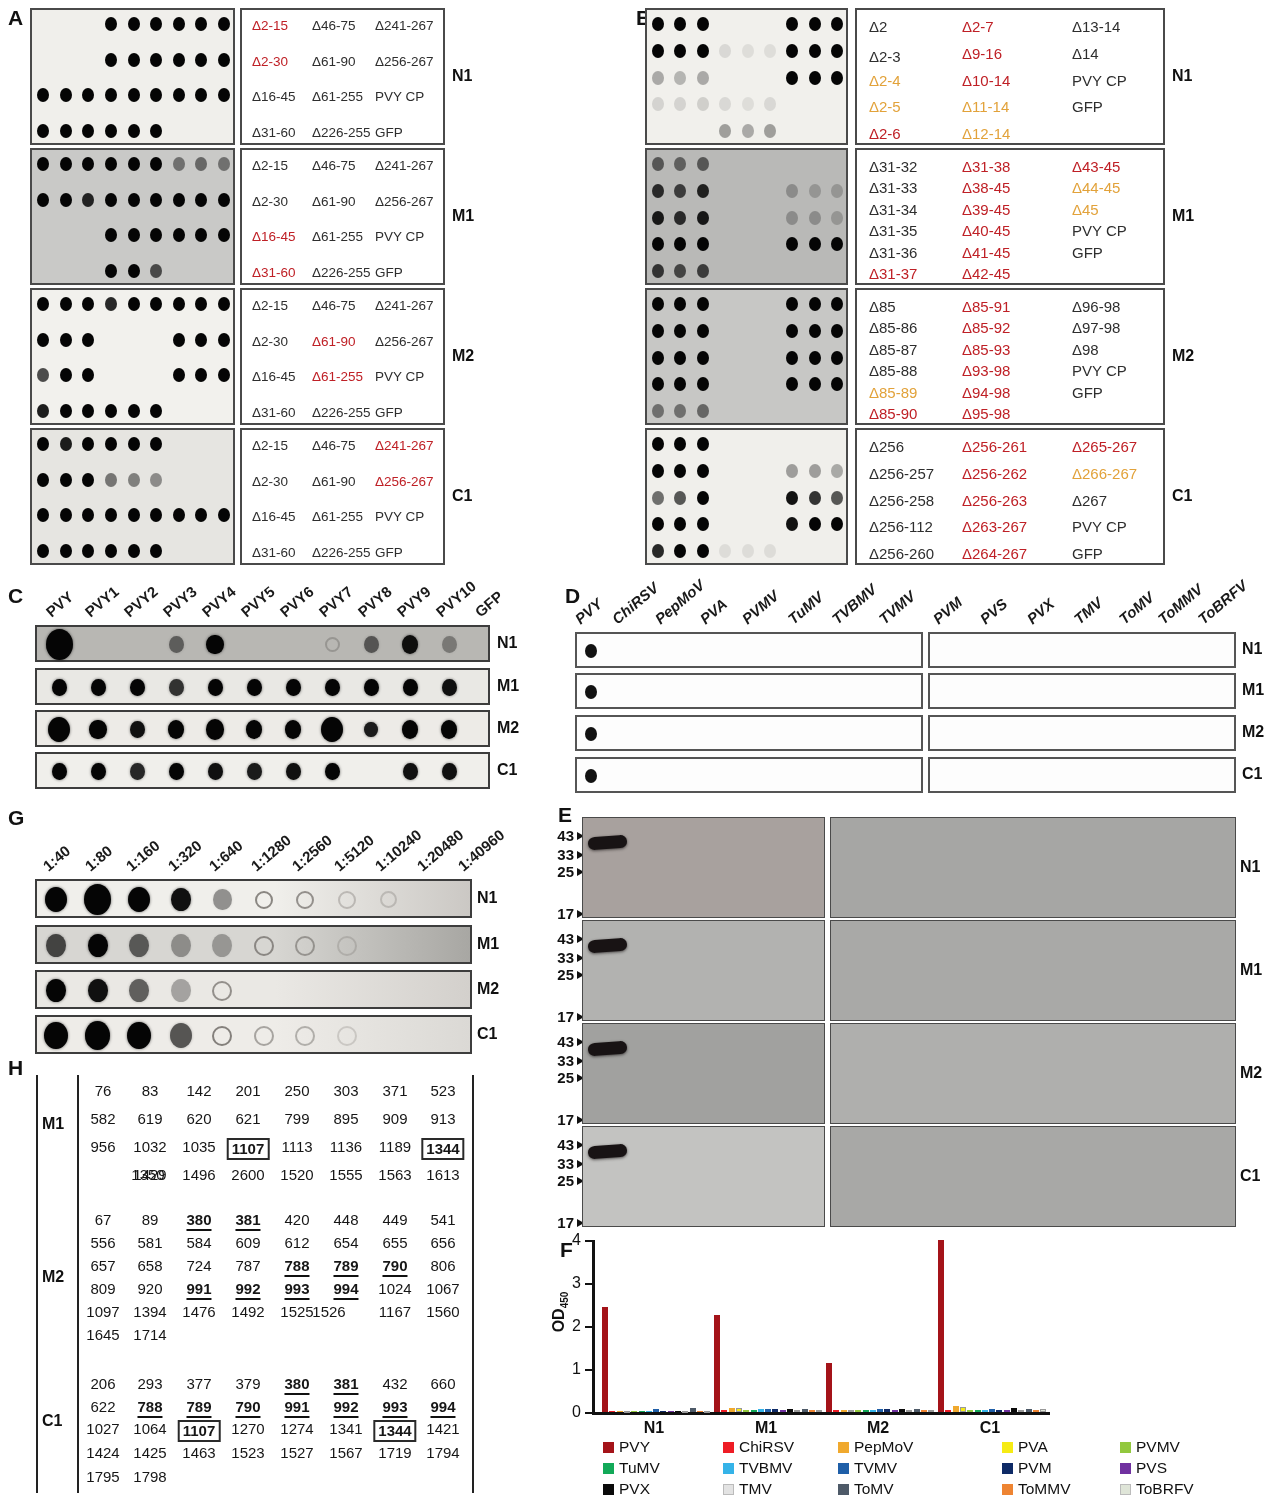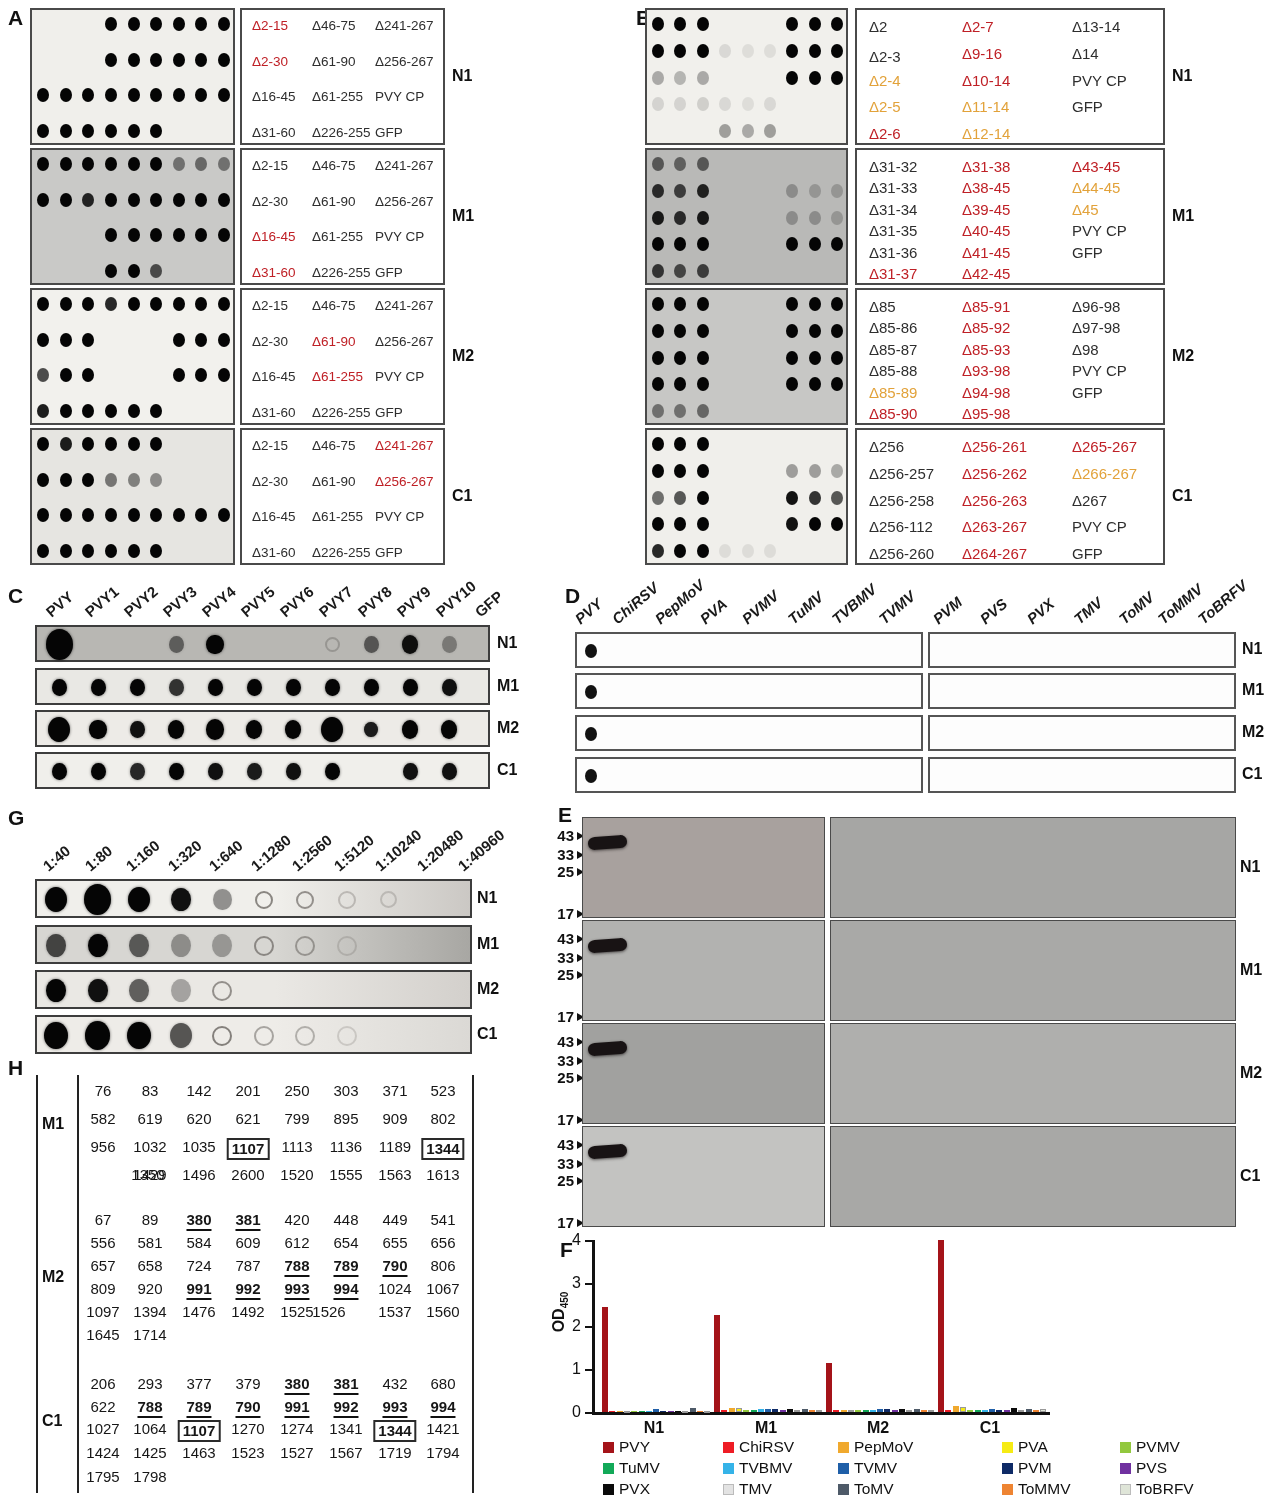--- a/index.html
+++ b/index.html
@@ -748,21 +748,21 @@
       <div class="num" style="left: 346px; top: 1082px;">303</div>
       <div class="num" style="left: 395px; top: 1082px;">371</div>
       <div class="num" style="left: 443px; top: 1082px;">523</div>
       <div class="num" style="left: 103px; top: 1110px;">582</div>
       <div class="num" style="left: 150px; top: 1110px;">619</div>
       <div class="num" style="left: 199px; top: 1110px;">620</div>
       <div class="num" style="left: 248px; top: 1110px;">621</div>
       <div class="num" style="left: 297px; top: 1110px;">799</div>
       <div class="num" style="left: 346px; top: 1110px;">895</div>
       <div class="num" style="left: 395px; top: 1110px;">909</div>
-      <div class="num" style="left: 443px; top: 1110px;">802</div>
+      <div class="num" style="left: 443px; top: 1110px;">913</div>
       <div class="num" style="left: 103px; top: 1138px;">956</div>
       <div class="num" style="left: 150px; top: 1138px;">1032</div>
       <div class="num" style="left: 199px; top: 1138px;">1035</div>
       <div class="num box" style="left: 248px; top: 1138px;">1107</div>
       <div class="num" style="left: 297px; top: 1138px;">1113</div>
       <div class="num" style="left: 346px; top: 1138px;">1136</div>
       <div class="num" style="left: 395px; top: 1138px;">1189</div>
       <div class="num box" style="left: 443px; top: 1138px;">1344</div>
       <div class="num" style="left: 103px; top: 1166px; margin-left: 45px;">1350</div>
       <div class="num" style="left: 150px; top: 1166px;">1429</div>
@@ -804,33 +804,33 @@
       <div class="num bu" style="left: 297px; top: 1280px;">993</div>
       <div class="num bu" style="left: 346px; top: 1280px;">994</div>
       <div class="num" style="left: 395px; top: 1280px;">1024</div>
       <div class="num" style="left: 443px; top: 1280px;">1067</div>
       <div class="num" style="left: 103px; top: 1303px;">1097</div>
       <div class="num" style="left: 150px; top: 1303px;">1394</div>
       <div class="num" style="left: 199px; top: 1303px;">1476</div>
       <div class="num" style="left: 248px; top: 1303px;">1492</div>
       <div class="num" style="left: 297px; top: 1303px;">1525</div>
       <div class="num" style="left: 329px; top: 1303px;">1526</div>
-      <div class="num" style="left: 395px; top: 1303px;">1537</div>
+      <div class="num" style="left: 395px; top: 1303px;">1167</div>
       <div class="num" style="left: 443px; top: 1303px;">1560</div>
       <div class="num" style="left: 103px; top: 1326px;">1645</div>
       <div class="num" style="left: 150px; top: 1326px;">1714</div>
       <div class="rowlab" style="left: 42px; top: 1412px;">C1</div>
       <div class="num" style="left: 103px; top: 1375px;">206</div>
       <div class="num" style="left: 150px; top: 1375px;">293</div>
       <div class="num" style="left: 199px; top: 1375px;">377</div>
       <div class="num" style="left: 248px; top: 1375px;">379</div>
       <div class="num bu" style="left: 297px; top: 1375px;">380</div>
       <div class="num bu" style="left: 346px; top: 1375px;">381</div>
       <div class="num" style="left: 395px; top: 1375px;">432</div>
-      <div class="num" style="left: 443px; top: 1375px;">680</div>
+      <div class="num" style="left: 443px; top: 1375px;">660</div>
       <div class="num" style="left: 103px; top: 1398px;">622</div>
       <div class="num bu" style="left: 150px; top: 1398px;">788</div>
       <div class="num bu" style="left: 199px; top: 1398px;">789</div>
       <div class="num bu" style="left: 248px; top: 1398px;">790</div>
       <div class="num bu" style="left: 297px; top: 1398px;">991</div>
       <div class="num bu" style="left: 346px; top: 1398px;">992</div>
       <div class="num bu" style="left: 395px; top: 1398px;">993</div>
       <div class="num bu" style="left: 443px; top: 1398px;">994</div>
       <div class="num" style="left: 103px; top: 1420px;">1027</div>
       <div class="num" style="left: 150px; top: 1420px;">1064</div>

